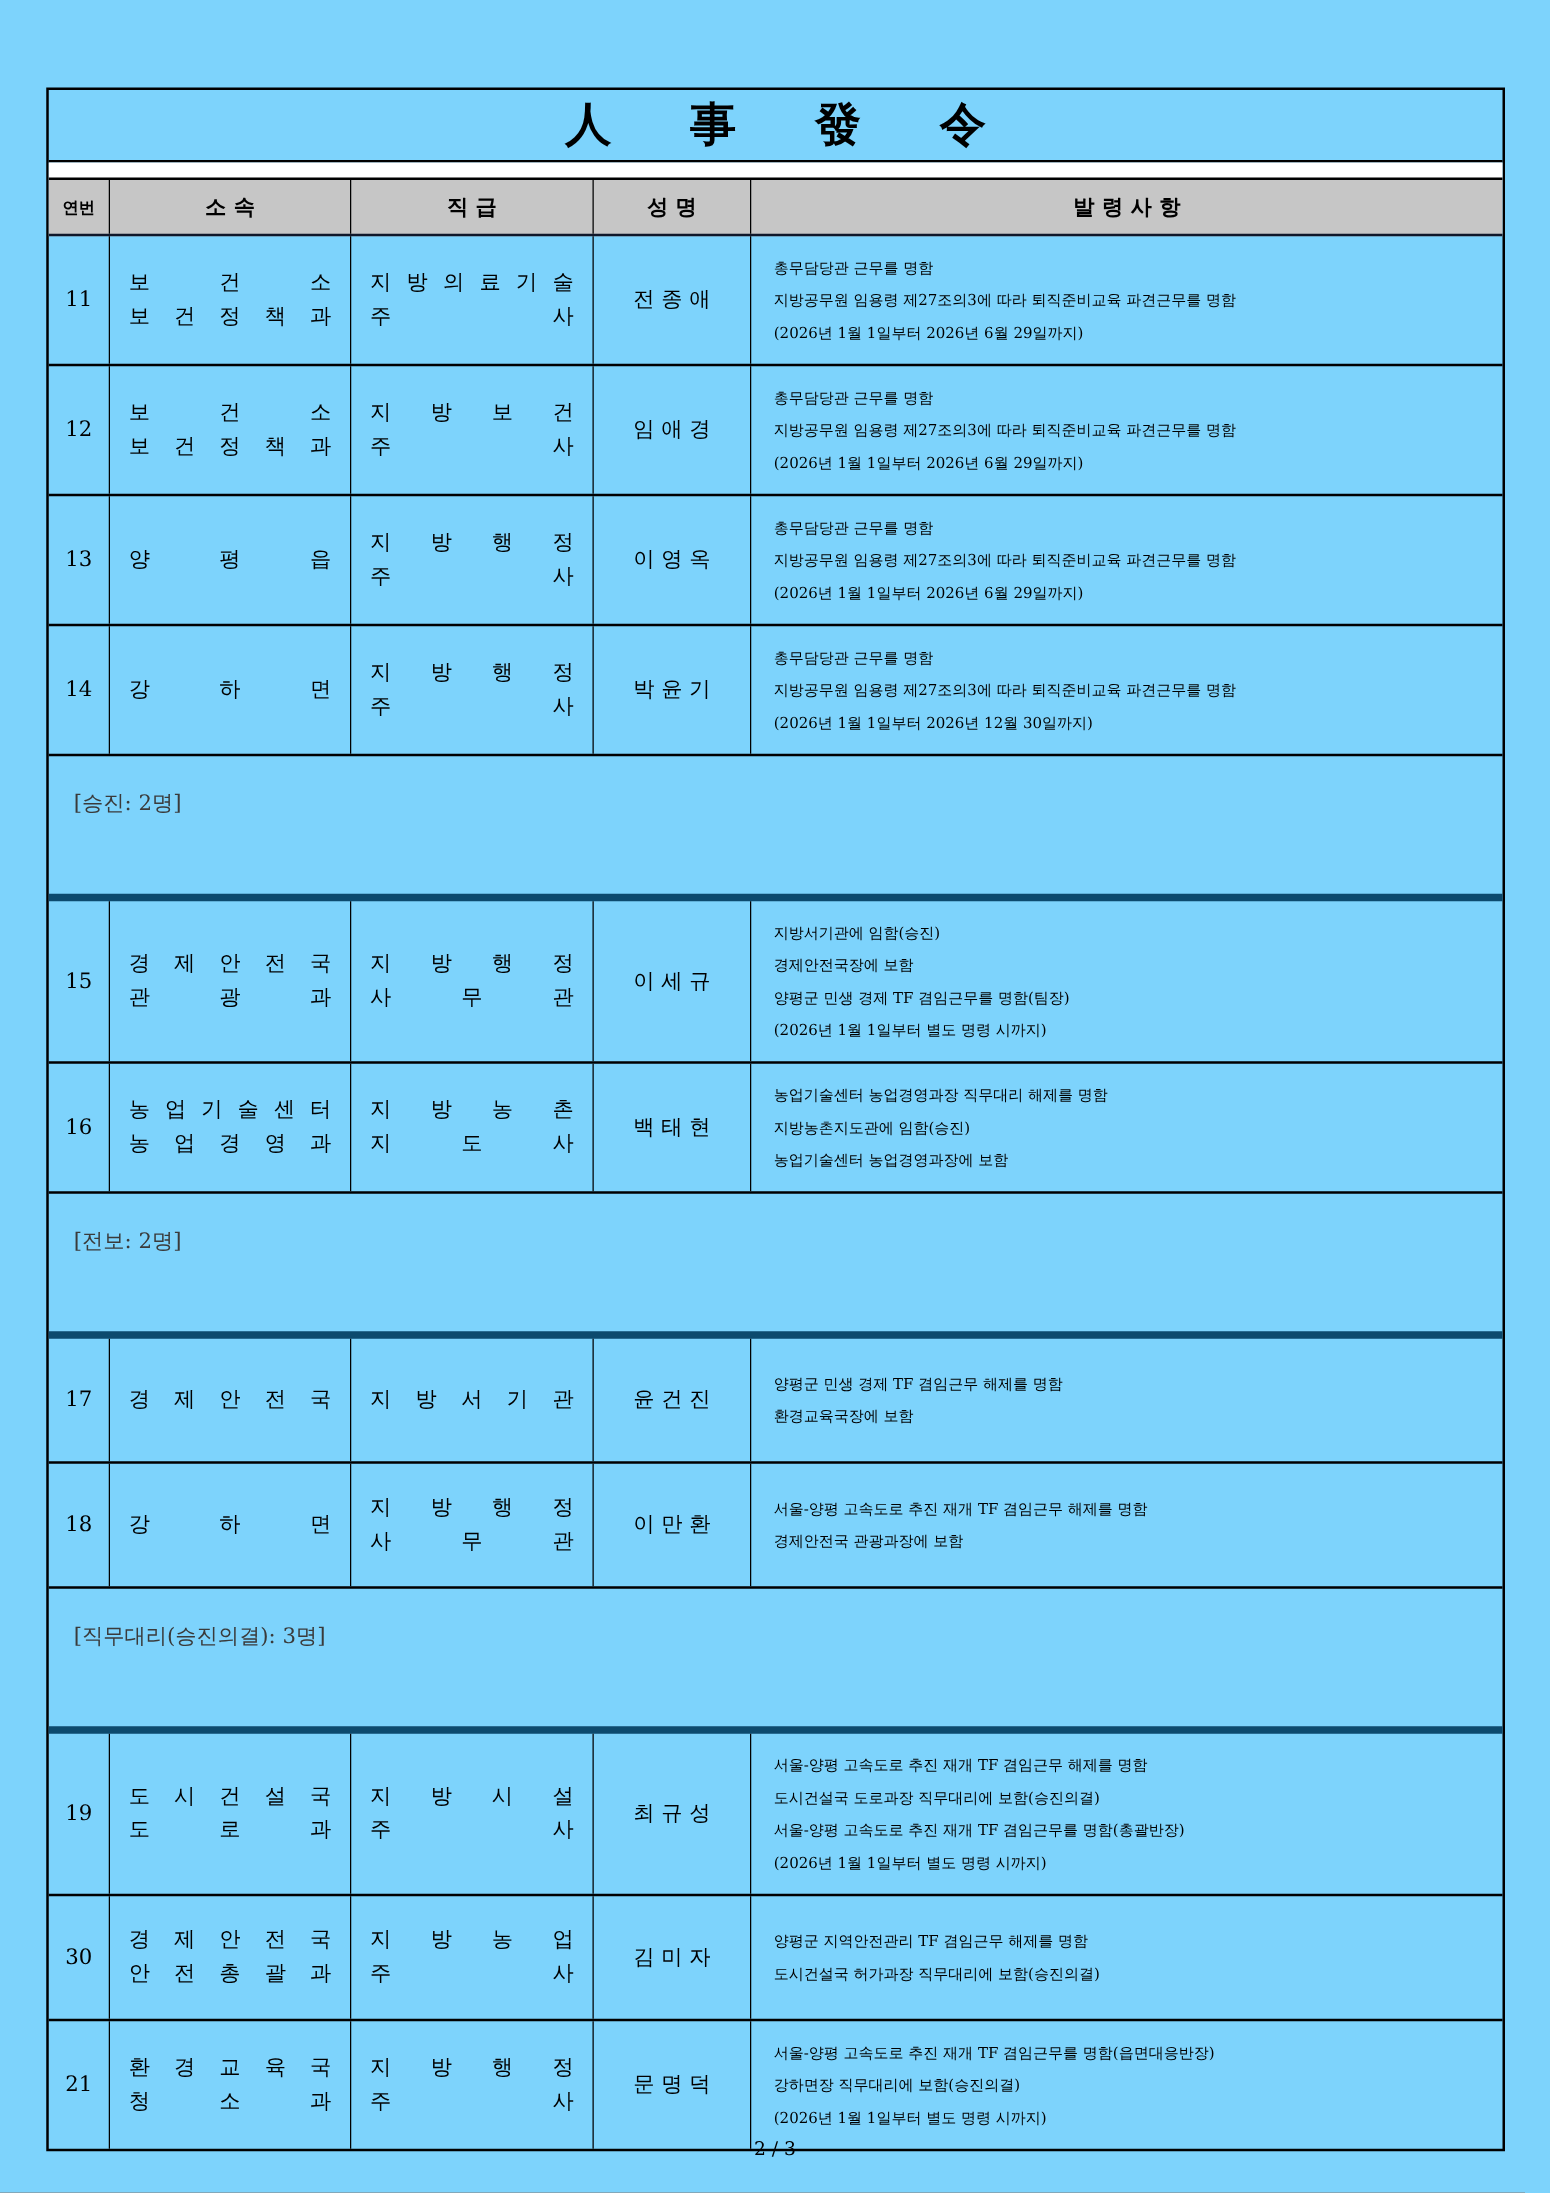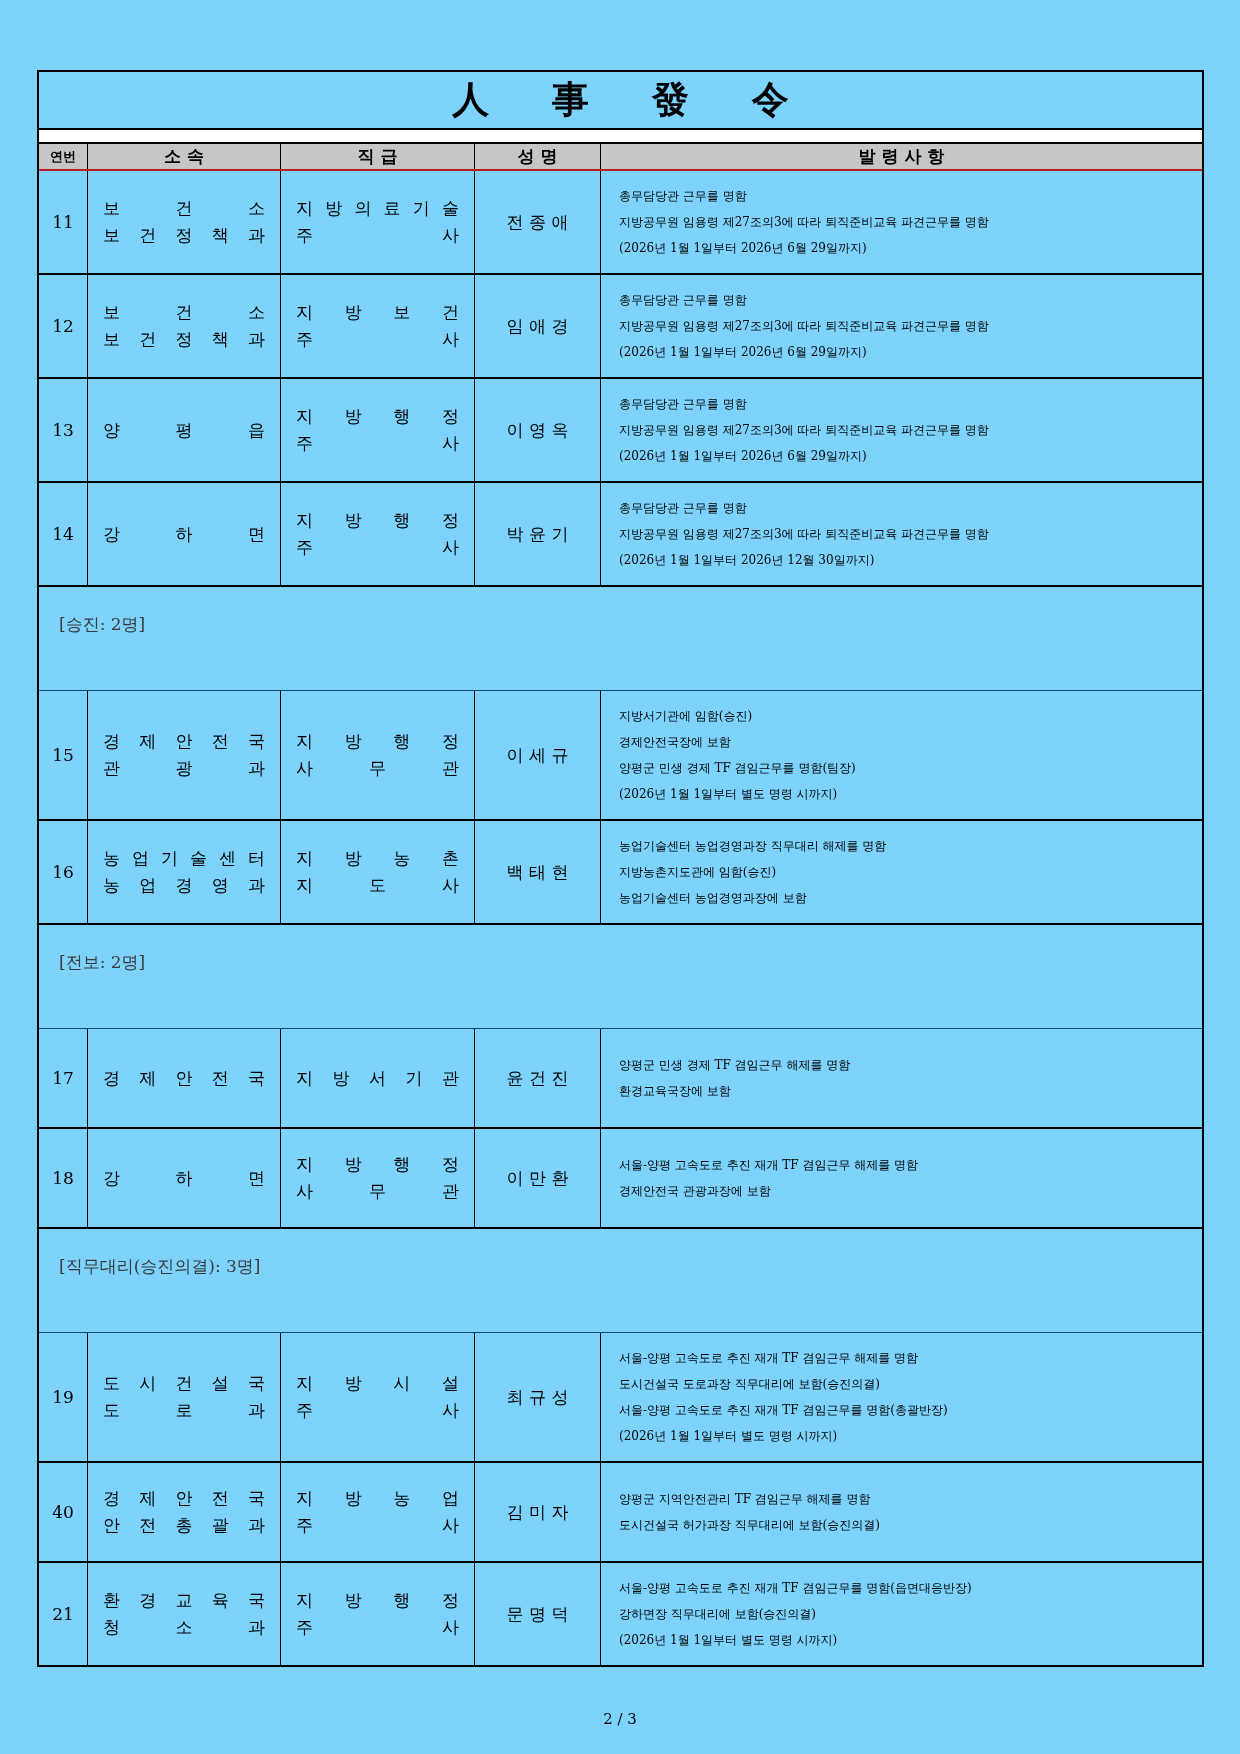--- a/index.html
+++ b/index.html
@@ -20,22 +20,22 @@
   .title-row {
     height:58px;
     border-bottom:2px solid #000;
     display:flex; align-items:center; justify-content:center;
     font-size:37px; font-weight:bold;
     letter-spacing:12px; word-spacing:26px;
     text-indent:12px;
   }
   .gap-row { height:14px; border-bottom:2px solid #000; background:#fff; }
   .header-row {
-    display:flex; height:27px;
-    border-bottom:2px solid #b91c1c;
+    display:flex; height:45px;
+    border-bottom:2px solid #0f172a;
     background:#c6c6c6;
   }
   .header-row .hcell {
     display:flex; align-items:center; justify-content:center;
     font-size:17px; font-weight:bold;
     border-right:1px solid #000;
   }
   .header-row .hcell:last-child { border-right:none; }
   .h-no { width:49px; font-size:13px !important; }
   .h-dept { width:193px; }
@@ -64,22 +64,22 @@
     padding:0 15px;
     line-height:27px;
     text-align:justify;
     text-align-last:justify;
     -moz-text-align-last:justify;
   }
   .name-line { line-height:27px; text-align:center; }
   .oline { line-height:26px; font-size:12px; text-align:left; }
 
   .section-row {
-    height:104px;
-    border-bottom:1px solid #0c4a6e;
+    height:116px;
+    border-bottom:6px solid #0c4a6e;
     display:block;
   }
   .section-label {
     padding:26px 0 0 20px;
     font-size:17px;
     color:#3a3a3a;
   }
 
   .footer {
     position:absolute; left:0; right:0; bottom:26px;
@@ -294,21 +294,21 @@
           </div>
     <div class="cell c-orders">
             <div class="oline">서울-양평 고속도로 추진 재개 TF 겸임근무 해제를 명함</div>
             <div class="oline">도시건설국 도로과장 직무대리에 보함(승진의결)</div>
             <div class="oline">서울-양평 고속도로 추진 재개 TF 겸임근무를 명함(총괄반장)</div>
             <div class="oline">(2026년 1월 1일부터 별도 명령 시까지)</div>
           </div>
   </div>
         <div class="row data-row">
     <div class="cell c-no">
-            <div class="name-line">40</div>
+            <div class="name-line">30</div>
           </div>
     <div class="cell c-dept">
             <div class="jline">경 제 안 전 국</div>
             <div class="jline">안 전 총 괄 과</div>
           </div>
     <div class="cell c-rank">
             <div class="jline">지 방 농 업</div>
             <div class="jline">주 사</div>
           </div>
     <div class="cell c-name">

